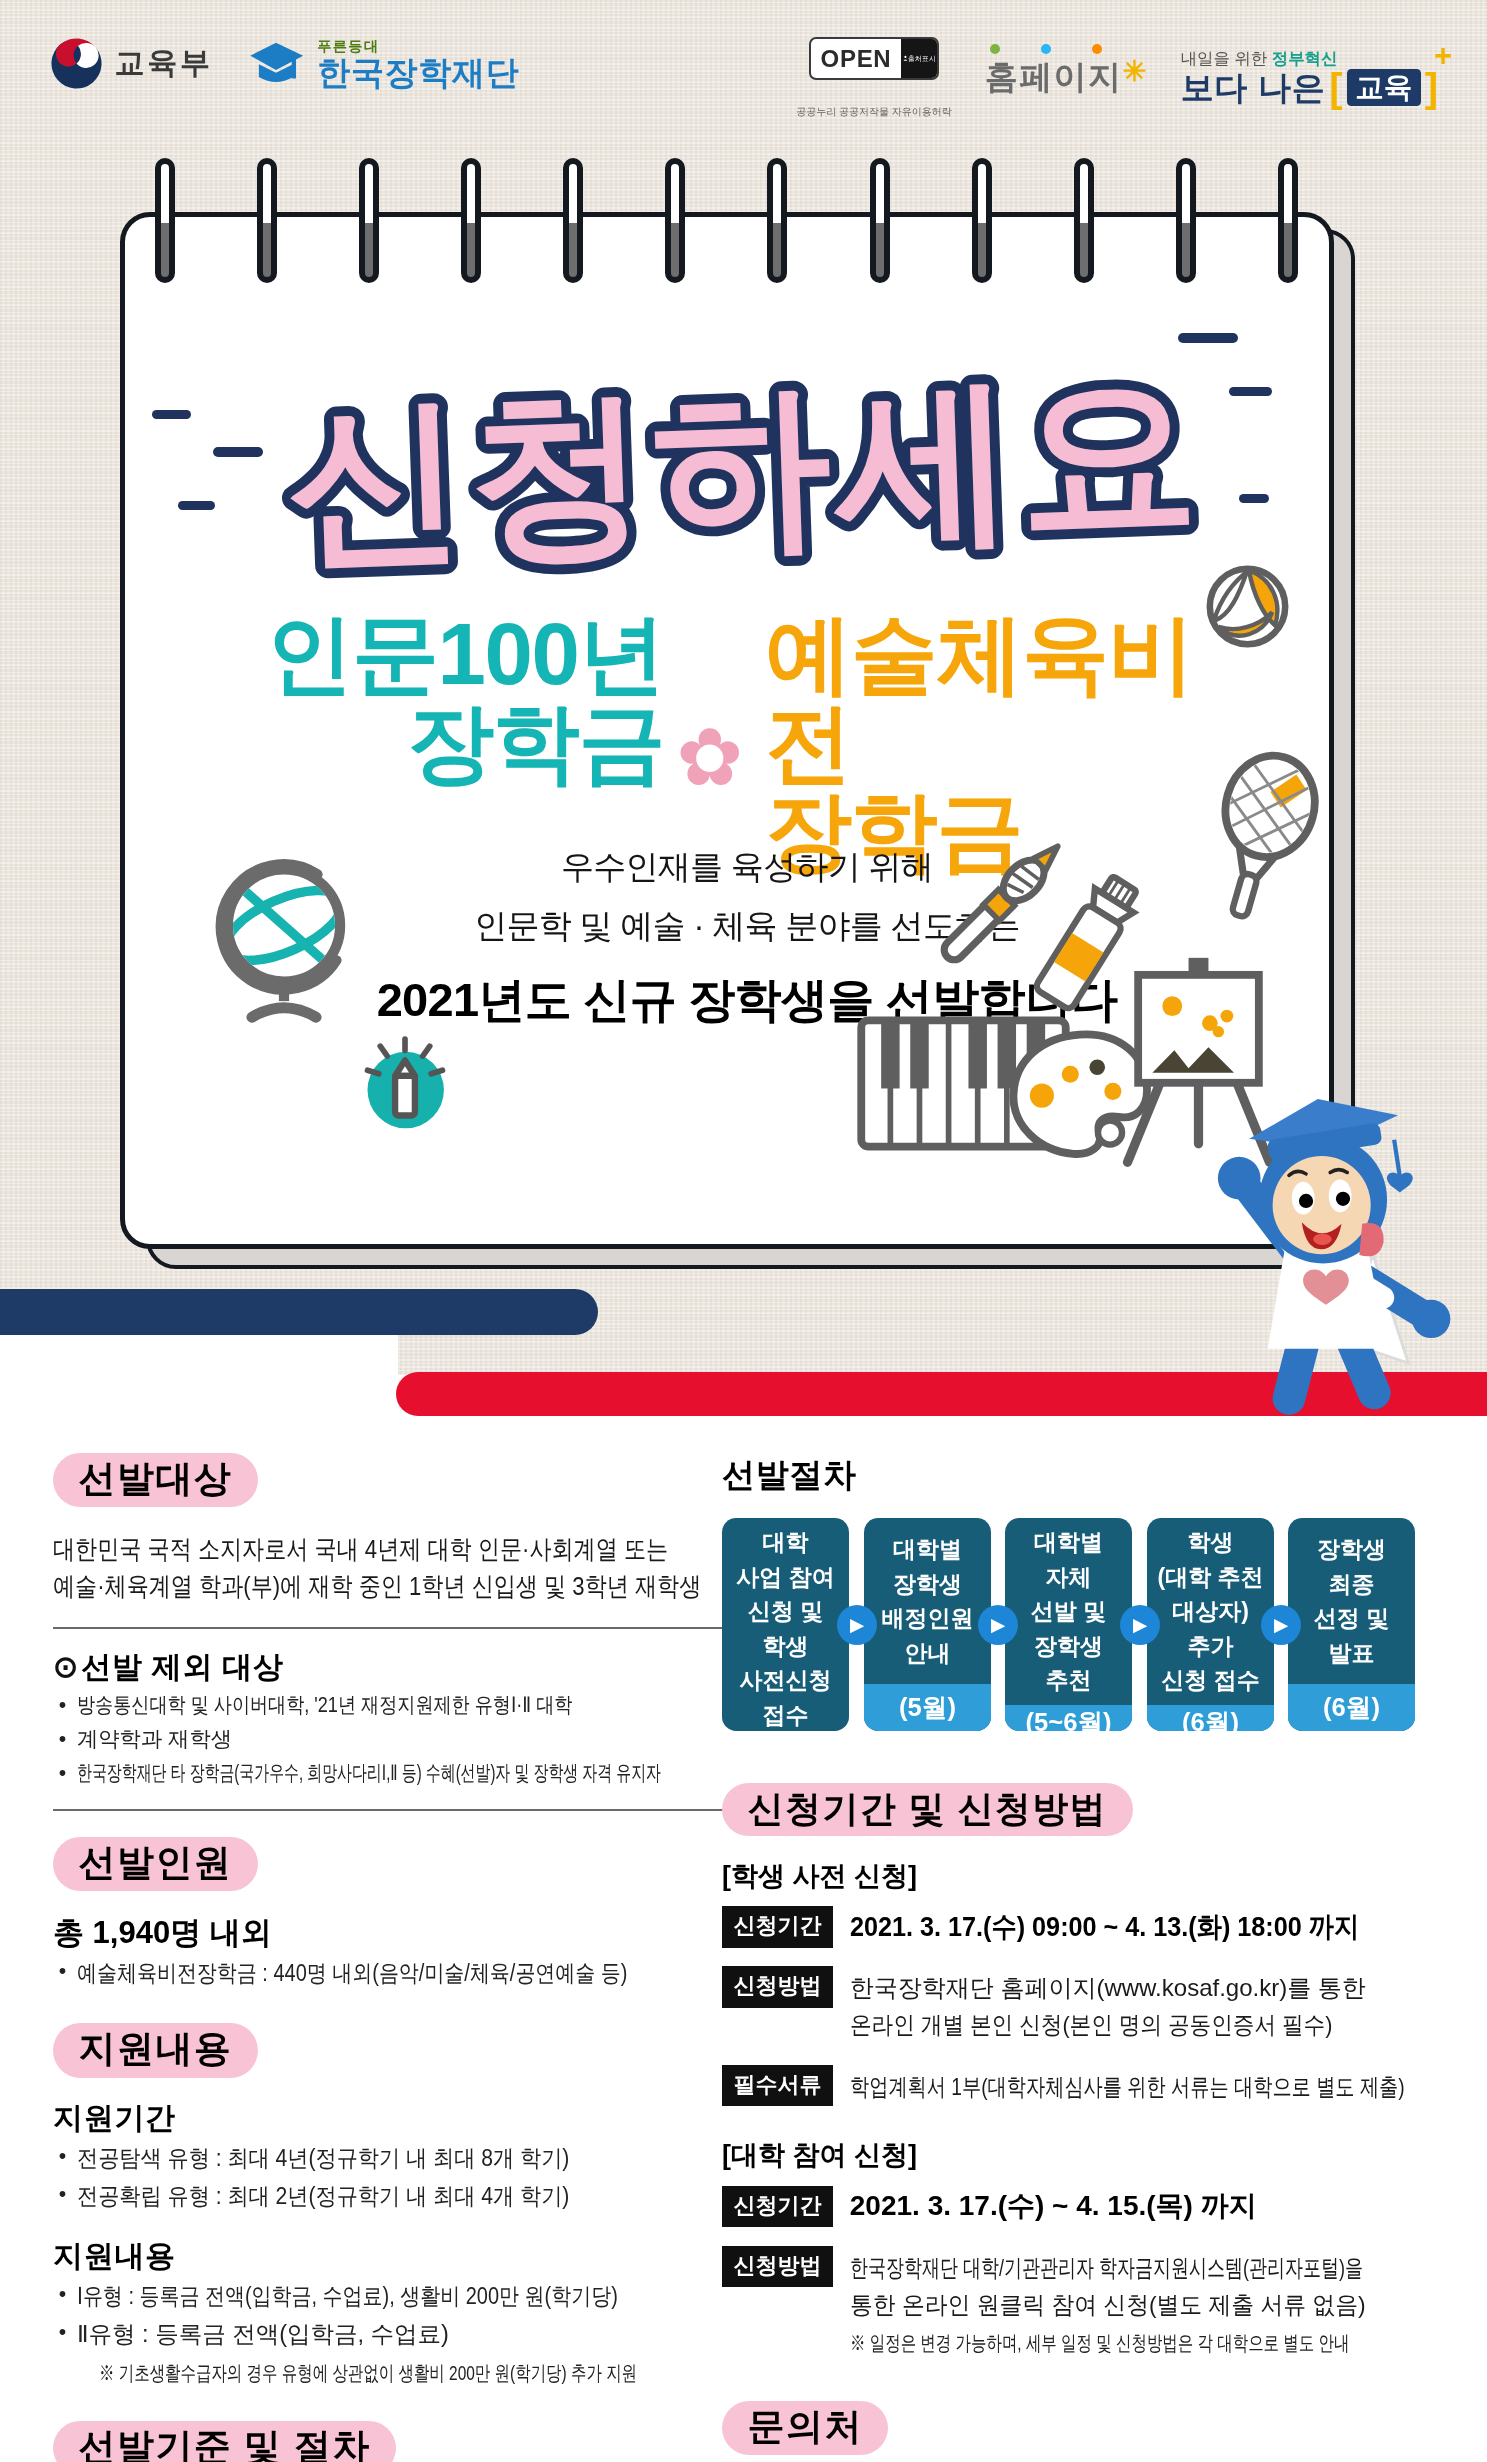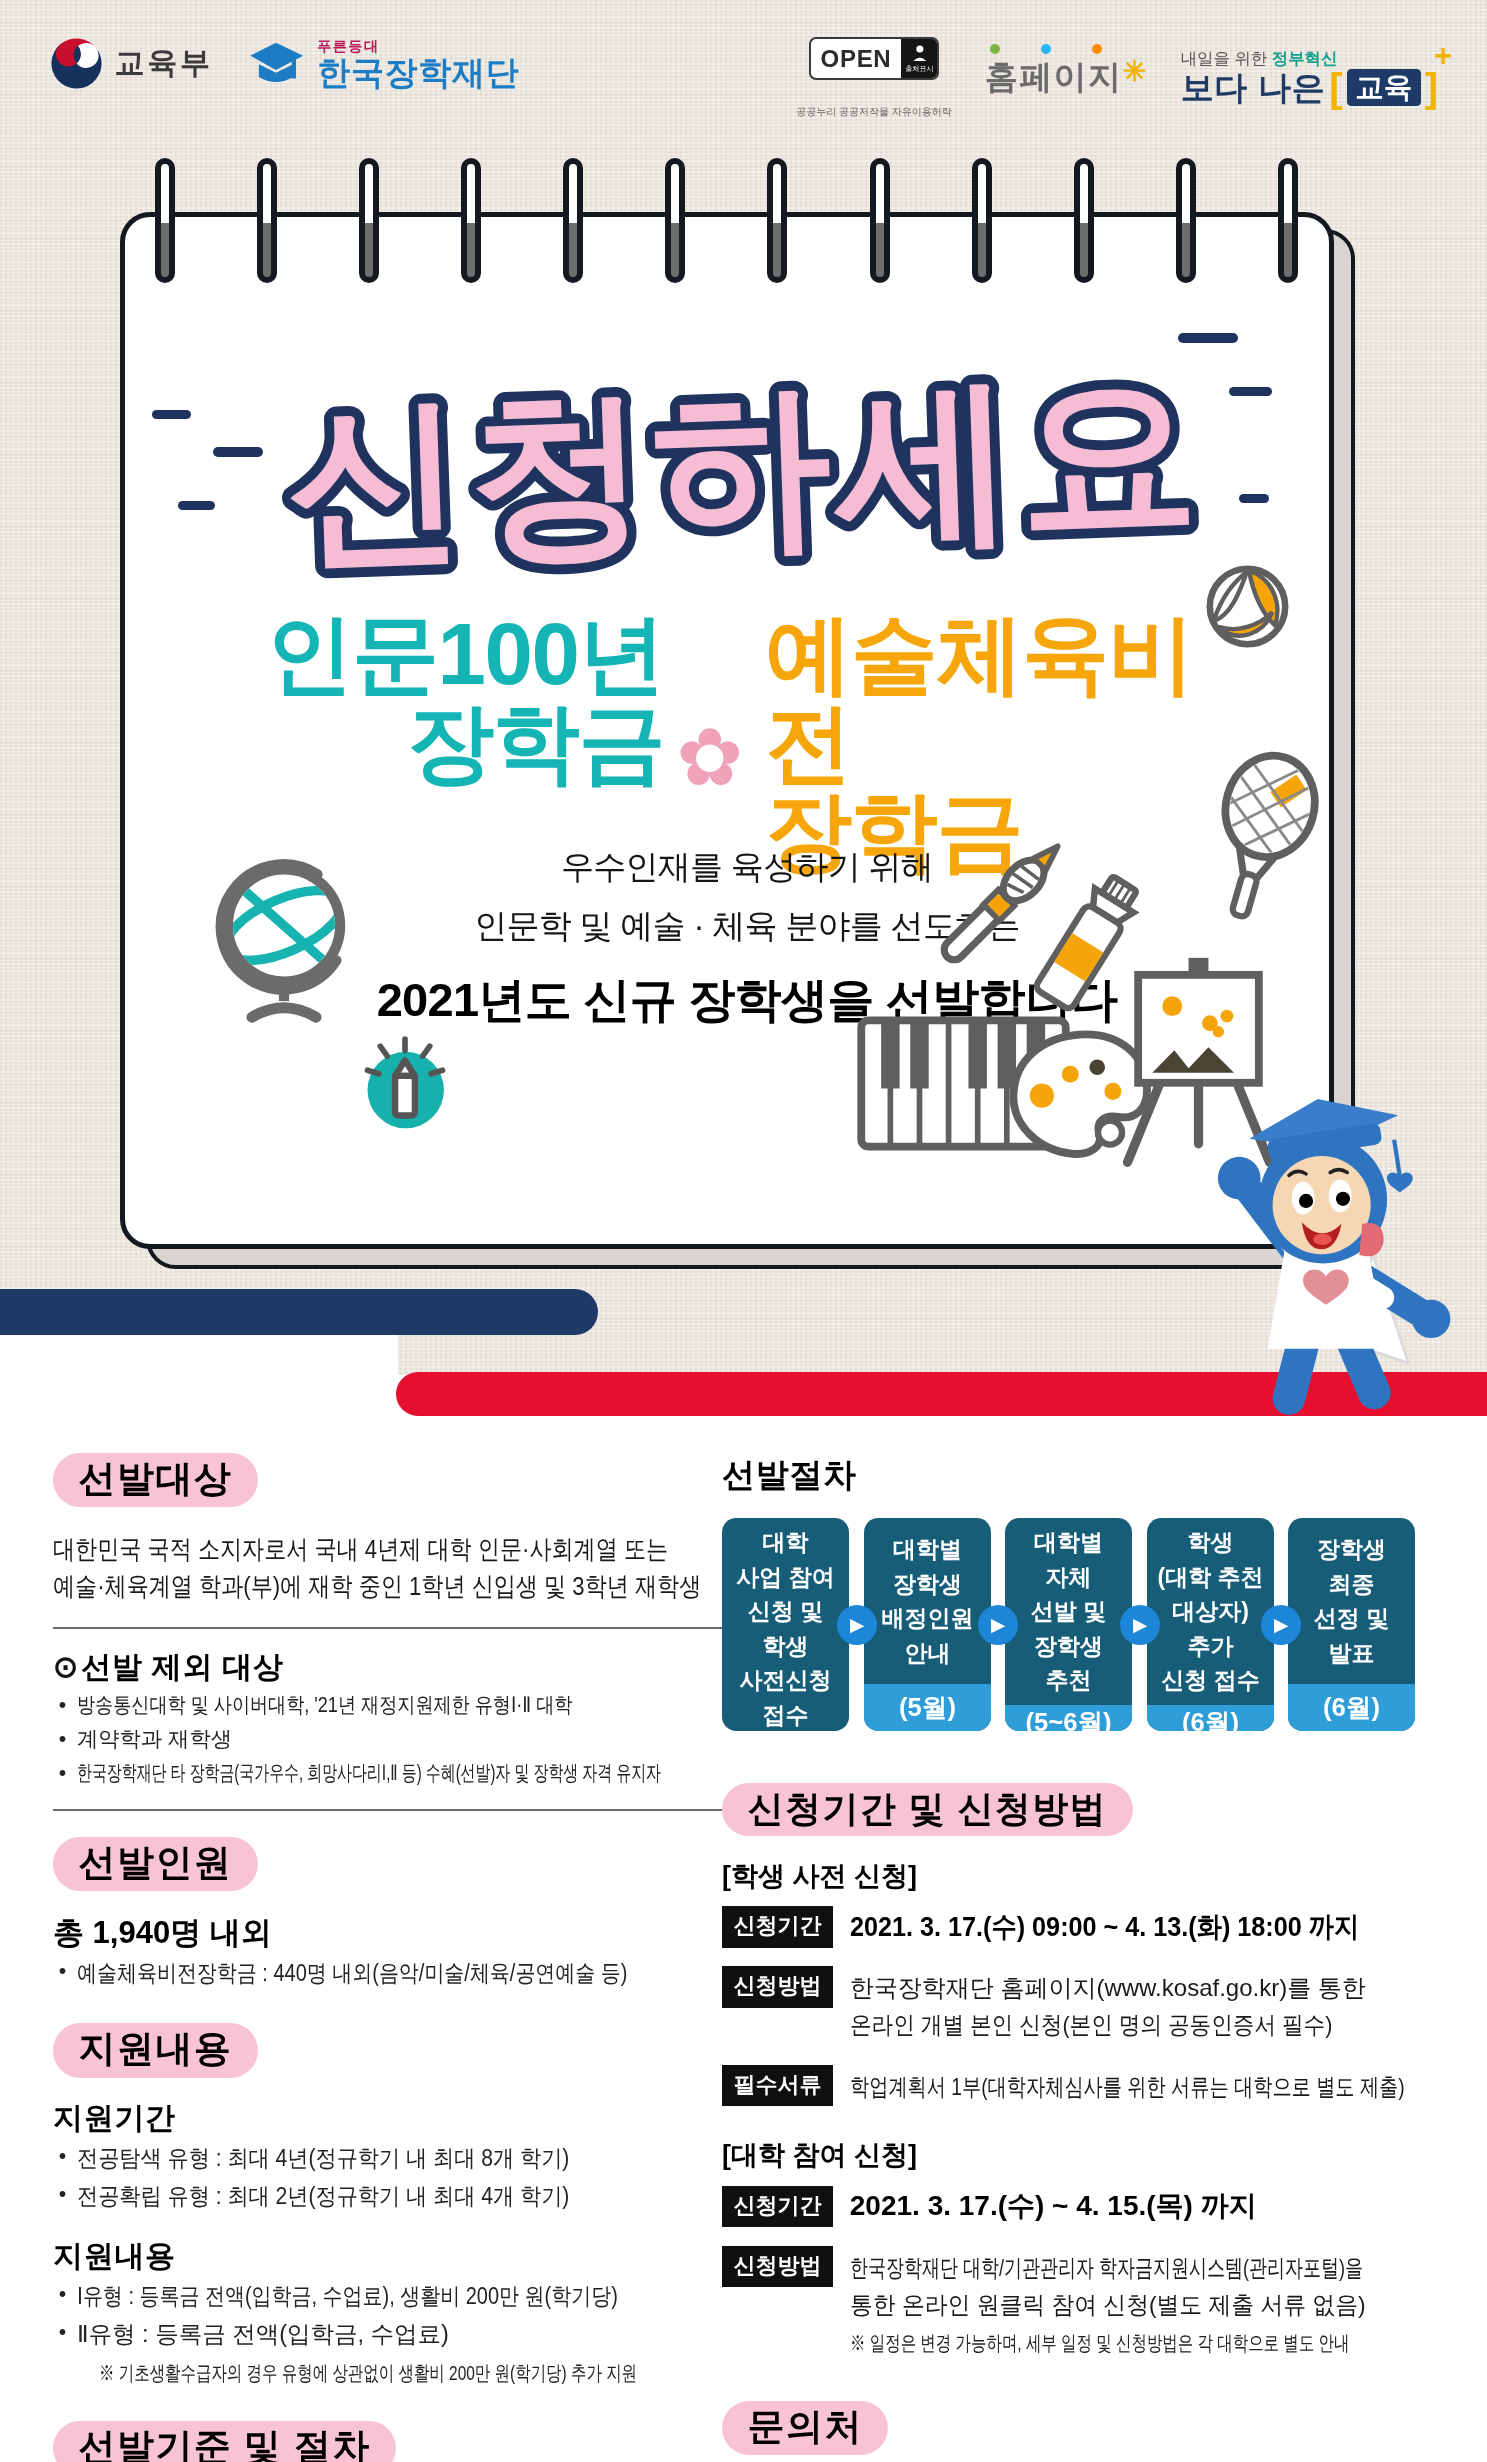--- a/index.html
+++ b/index.html
@@ -18,26 +18,26 @@
   .white-patch{position:absolute;left:0;top:1333px;width:398px;height:43px;background:#fff;}
   .band-navy{position:absolute;left:0;top:1289px;width:598px;height:46px;background:#1e3a66;border-radius:0 25.6px 25.6px 0;}
   .band-red{position:absolute;left:396px;top:1372px;width:1092px;height:44px;background:#e60f2e;border-radius:25.6px 0 0 25.6px;}
 
   
   .hdr{position:absolute;left:50px;top:37px;width:1388px;display:flex;justify-content:space-between;align-items:flex-start;}
   .hgroup{display:flex;align-items:center;gap:33px;}
   .logo{display:flex;align-items:center;gap:11.4px;}
   .moe-text{font-size:30px;font-weight:700;color:#3a3a3a;letter-spacing:2.8px;}
   .kosaf-stack{display:flex;flex-direction:column;line-height:1;}
-  .kosaf-small{font-size:14.2px;font-weight:700;color:#be185d;margin-bottom:2.8px;letter-spacing:1.4px;}
+  .kosaf-small{font-size:14.2px;font-weight:700;color:#4d7c0f;margin-bottom:2.8px;letter-spacing:1.4px;}
   .kosaf-text{font-size:33px;font-weight:900;color:#1c7cc4;letter-spacing:0.7px;}
   .open-wrap{display:flex;flex-direction:column;align-items:center;gap:20px;}
   .open-box{display:flex;align-items:stretch;border:2.8px solid #3a3a3a;border-radius:7.1px;overflow:hidden;background:#fff;}
   .open-main{padding:5.7px 10px;font-size:24px;font-weight:900;color:#2b2b2b;display:flex;align-items:center;letter-spacing:0.7px;}
-  .open-sub-box{width:36px;background:#151515;display:flex;flex-direction:column;align-items:center;justify-content:center;padding:2.8px 1.4px;}
+  .open-sub-box{width:36px;background:#151515;display:flex;flex-direction:row;align-items:center;justify-content:center;padding:2.8px 1.4px;}
   .open-mark{font-size:7.1px;color:#fff;margin-top:1.4px;white-space:nowrap;}
   .open-caption{font-size:10px;color:#666;margin-top:4.3px;white-space:nowrap;}
   .people-logo{position:relative;font-size:33px;font-weight:900;color:#6b6b6b;letter-spacing:1.4px;}
   .people-dots{position:absolute;top:-11.4px;left:5.7px;display:flex;gap:41px;}
   .pdot{width:10px;height:10px;border-radius:50%;}
   .pdot.g{background:#7cb342;}.pdot.b{background:#29b6f6;}.pdot.o{background:#fb8c00;}
   .people-star{color:#f3b400;font-size:28.5px;vertical-align:top;}
   .edu-lockup{display:flex;flex-direction:column;align-items:flex-start;line-height:1.1;position:relative;}
   .edu-line1{font-size:16.4px;color:#555;}
   .edu-line1 b{color:#17a08c;font-weight:900;}

